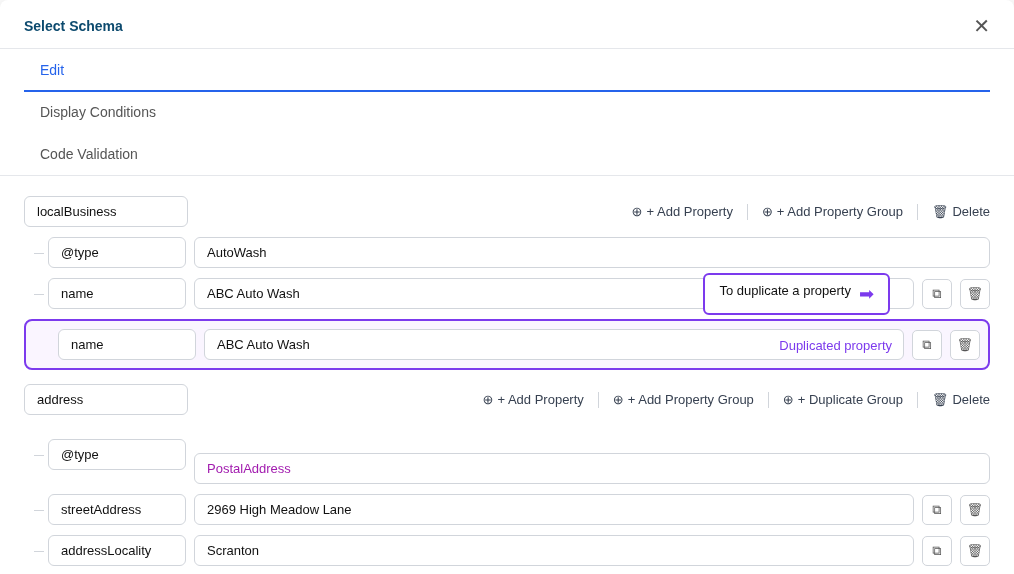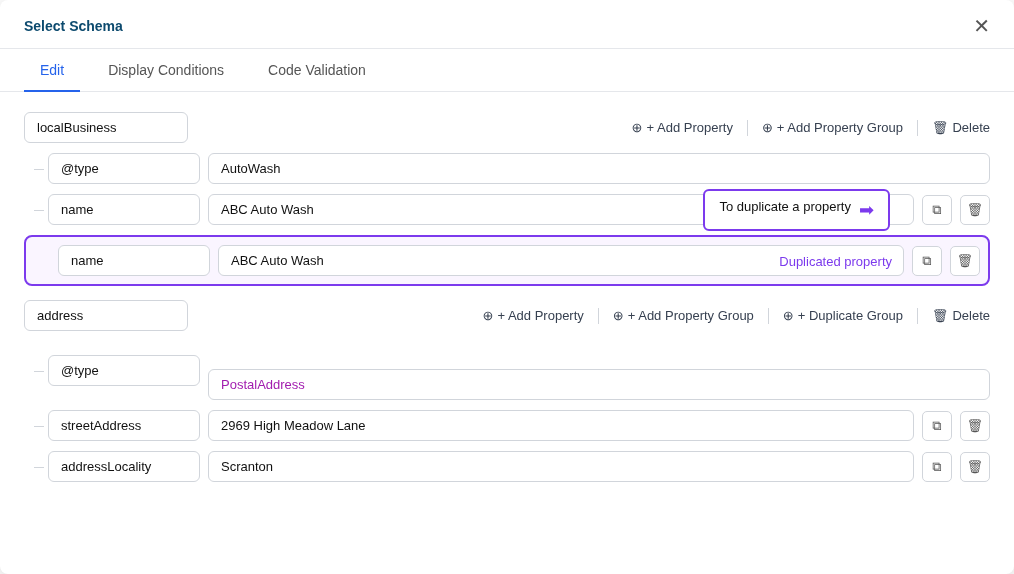--- a/index.html
+++ b/index.html
@@ -35,23 +35,24 @@
       border: none;
       font-size: 20px;
       cursor: pointer;
       color: #555;
       padding-bottom: 12px;
       line-height: 1;
     }
 
     .tabs {
       display: flex;
-      gap: 12px;
+      gap: 0;
       padding: 0 24px;
       border-bottom: 1px solid #e5e7eb;
+      flex-direction: column;
     }
 
     .tab {
       padding: 12px 16px;
       font-size: 14px;
       color: #555;
       cursor: pointer;
       border-bottom: 2px solid transparent;
       position: relative;
       top: 1px;
@@ -128,21 +129,21 @@
       content: '';
       position: absolute;
       left: 10px;
       top: 50%;
       width: 10px;
       height: 1px;
       background: #d1d5db;
     }
 
     .prop-key-input {
-      width: 152px;
+      width: 138px;
     }
 
     .prop-value-input {
       flex: 1;
     }
 
     .icon-btn {
       background: #fff;
       border: 1px solid #d1d5db;
       border-radius: 5px;

